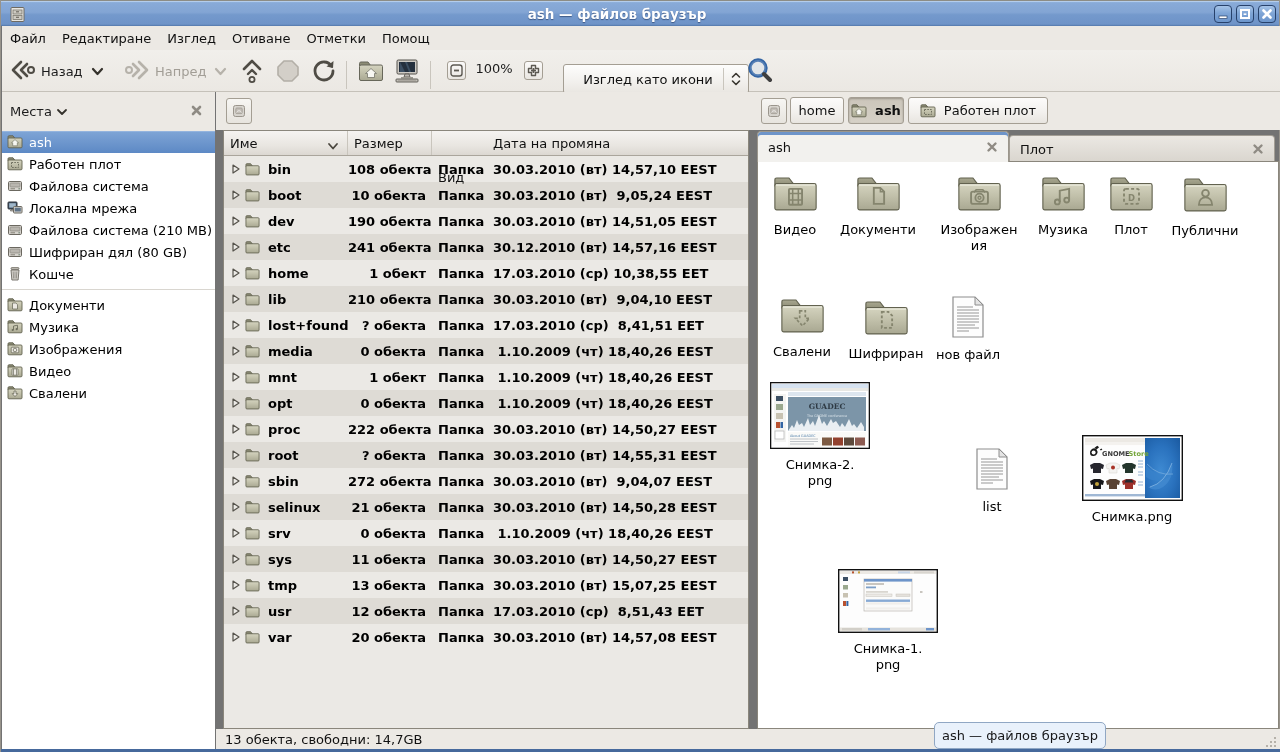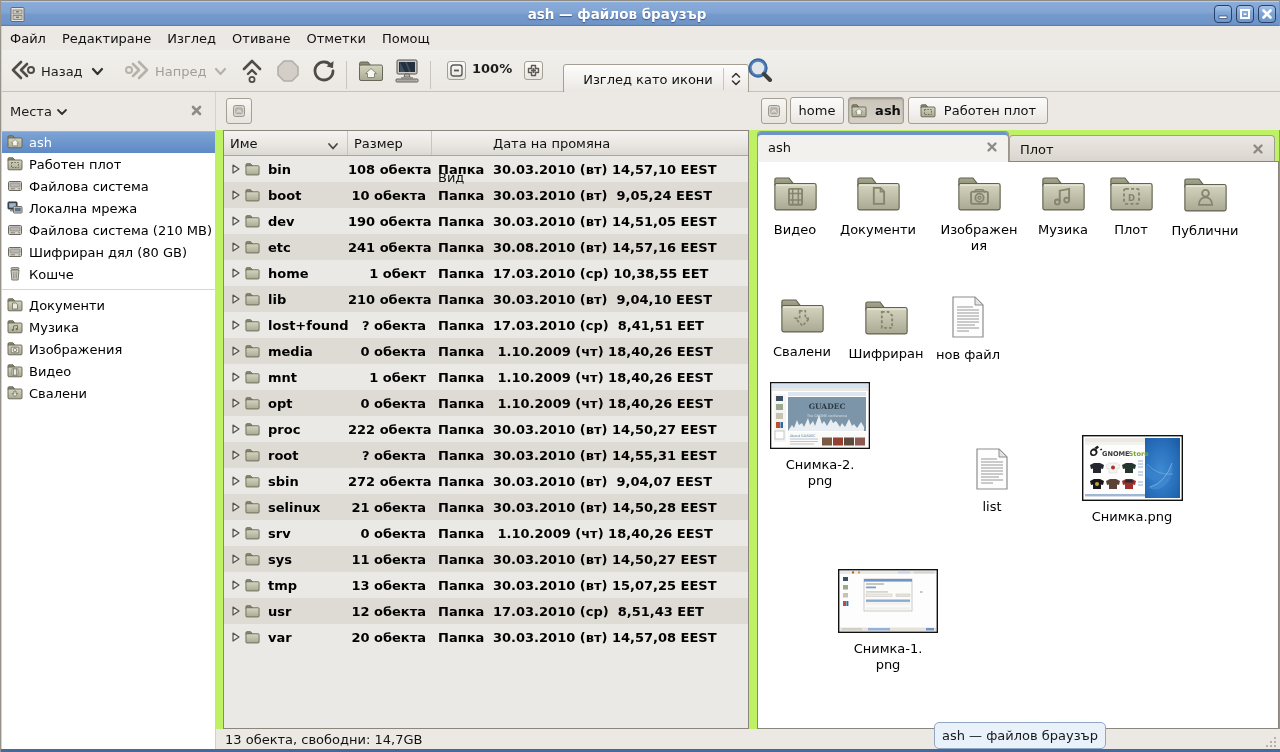--- a/index.html
+++ b/index.html
@@ -1,18 +1,18 @@
 <!DOCTYPE html>
 <html><head>
 <meta charset="utf-8">
 <style>
   * { margin:0; padding:0; box-sizing:border-box; }
   html,body { width:1280px; height:752px; overflow:hidden; }
   body { font-family:"DejaVu Sans","Liberation Sans",sans-serif; font-size:13px; color:#000; background:#ece9e4; }
-  #window { position:absolute; left:0; top:0; width:1280px; height:752px; background:#bef264; border-left:1px solid #97938b; border-right:1px solid #97938b; }
+  #window { position:absolute; left:0; top:0; width:1280px; height:752px; background:#737373; border-left:1px solid #97938b; border-right:1px solid #97938b; }
 
   
   .titlebar { position:absolute; left:0; top:0; width:100%; height:26px;
     background:linear-gradient(to bottom,#9cbbe2 0%,#88aad8 8%,#83a5d4 45%,#7499cc 55%,#6f94c8 90%,#6287ba 100%);
     border-top:1px solid #8c8c85; box-shadow:inset 0 1px 0 #b4cdec, inset 0 -1px 0 #5a7fb2; }
   .titlebar .win-icon { position:absolute; left:8px; top:5px; width:17px; height:17px; }
   .titlebar .title { position:absolute; left:0; right:46px; top:0; height:26px; line-height:27px; text-align:center;
     color:#fff; font-weight:bold; font-size:13.5px; text-shadow:0 1px 1px rgba(20,40,80,.55); }
   .winbtns { position:absolute; right:3px; top:4px; display:flex; gap:4px; }
   .winbtn { width:18px; height:18px; border:1px solid #27416b; border-radius:4px;
@@ -232,21 +232,21 @@
         <path d="M5 22 h18 M5 23 h18" stroke="#8d8a82" stroke-width="0.5"></path>
       </svg>
     </div>
     <div class="tool-sep" style="left:428px"></div>
     <div class="zoombtn" style="left:445px">
       <svg width="13" height="13" viewBox="0 0 13 13">
         <rect x="1" y="1" width="11" height="11" rx="2.5" fill="none" stroke="#5c5952" stroke-width="1.4"></rect>
         <rect x="4" y="5.6" width="5" height="1.8" fill="#5c5952"></rect>
       </svg>
     </div>
-    <span class="zoom-level" style="left:470px; width:44px; padding:0;font-weight:bold;">100%</span>
+    <span class="zoom-level" style="left:470px; width:44px; text-align:center; padding:0;">100%</span>
     <div class="zoombtn" style="left:522px">
       <svg width="13" height="13" viewBox="0 0 13 13">
         <path d="M4.5 1.5 h4 v3 h3 v4 h-3 v3 h-4 v-3 h-3 v-4 h3 z" fill="none" stroke="#5c5952" stroke-width="1.4" stroke-linejoin="round"></path>
         <rect x="4" y="5.6" width="5" height="1.8" fill="#5c5952"></rect>
         <rect x="5.6" y="4" width="1.8" height="5" fill="#5c5952"></rect>
       </svg>
     </div>
     <div class="combo" style="left:553px">
       <span class="combo-text">Изглед като икони</span>
       <span class="combo-sep"></span>
@@ -511,21 +511,21 @@
       </span>
       <span class="lfolder"><svg width="17" height="15" viewBox="0 0 16 16">
     <path d="M1 5 V2.8 q0-1 1-1 h4 l1.8 2.4 z" fill="#8c8c75" stroke="#62624f" stroke-width="0.9"></path>
     <rect x="1" y="4" width="14" height="9.8" rx="1" fill="url(#g-folder)" stroke="#62624f" stroke-width="0.9"></rect>
 
   </svg></span>
       <span>etc</span>
     </span>
     <span class="lcell-size">241 обекта</span>
     <span class="lcell-type">Папка</span>
-    <span class="lcell-date">30.08.2010 (вт) 14,57,16 EEST</span>
+    <span class="lcell-date">30.12.2010 (вт) 14,57,16 EEST</span>
         </div>
         <div class="lrow">
     <span class="lcell-name">
       <span class="expander">
         <svg width="10" height="12" viewBox="0 0 10 12">
                 <path d="M2 2 L8 6 L2 10 Z" fill="#eceae6" stroke="#55524b" stroke-width="1.2" stroke-linejoin="round"></path>
               </svg>
       </span>
       <span class="lfolder"><svg width="17" height="15" viewBox="0 0 16 16">
     <path d="M1 5 V2.8 q0-1 1-1 h4 l1.8 2.4 z" fill="#8c8c75" stroke="#62624f" stroke-width="0.9"></path>

